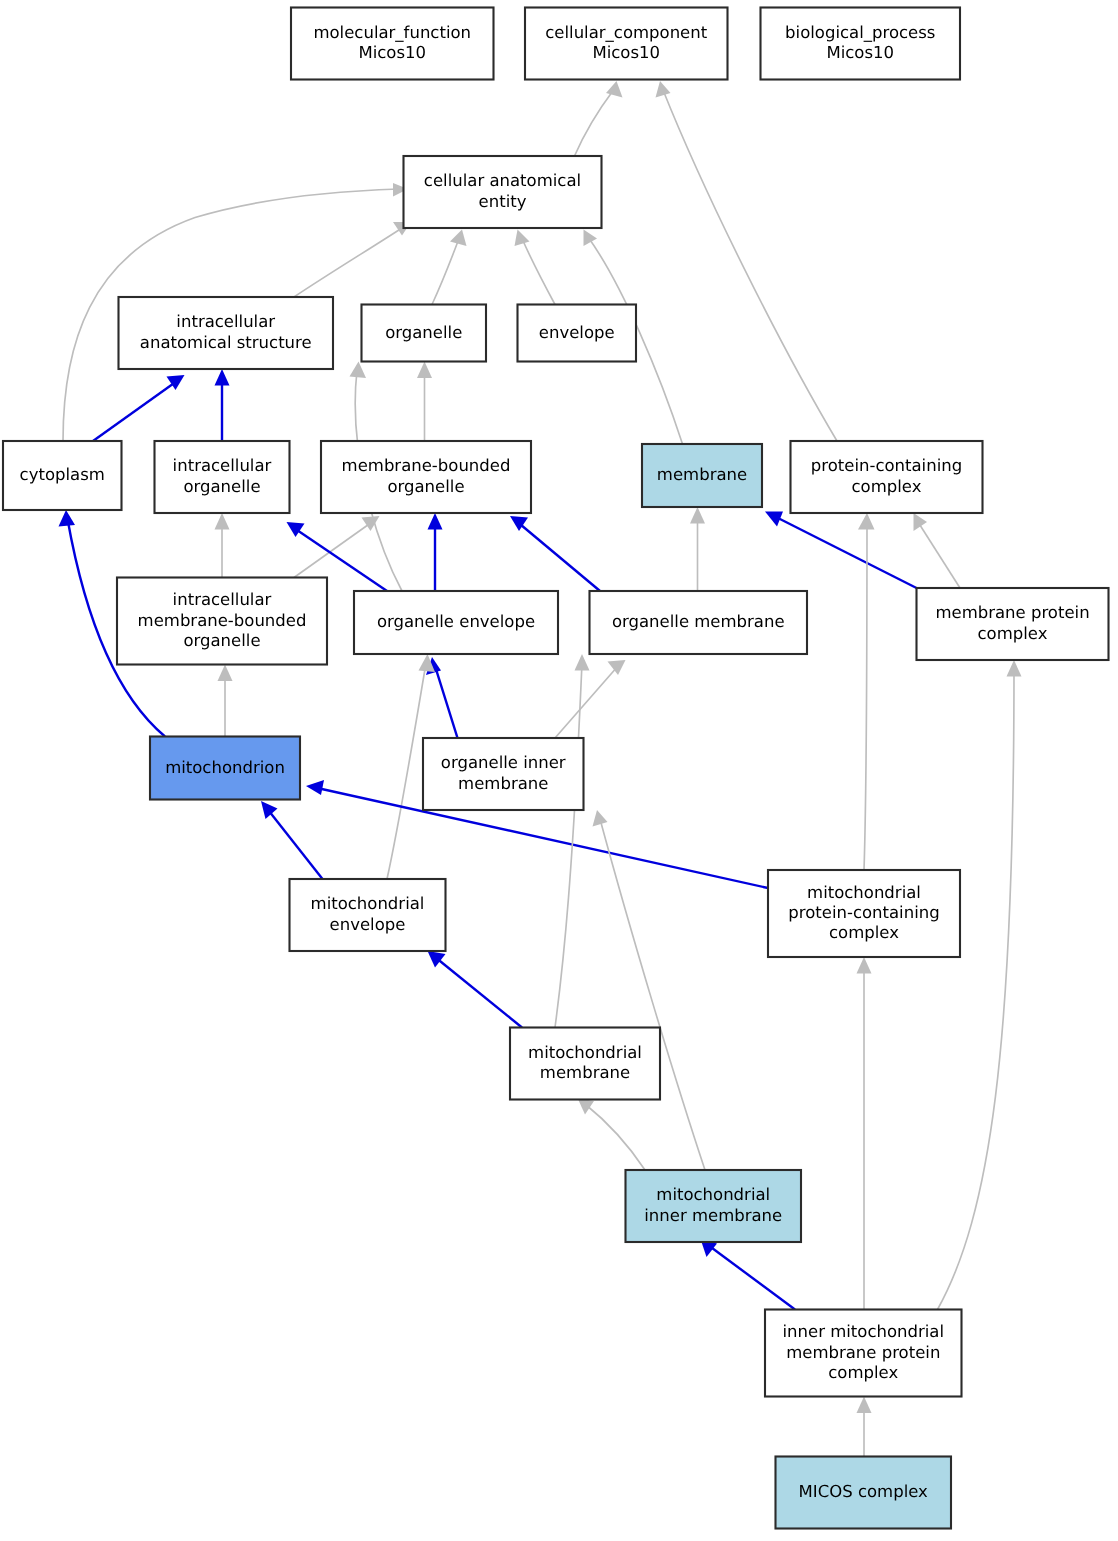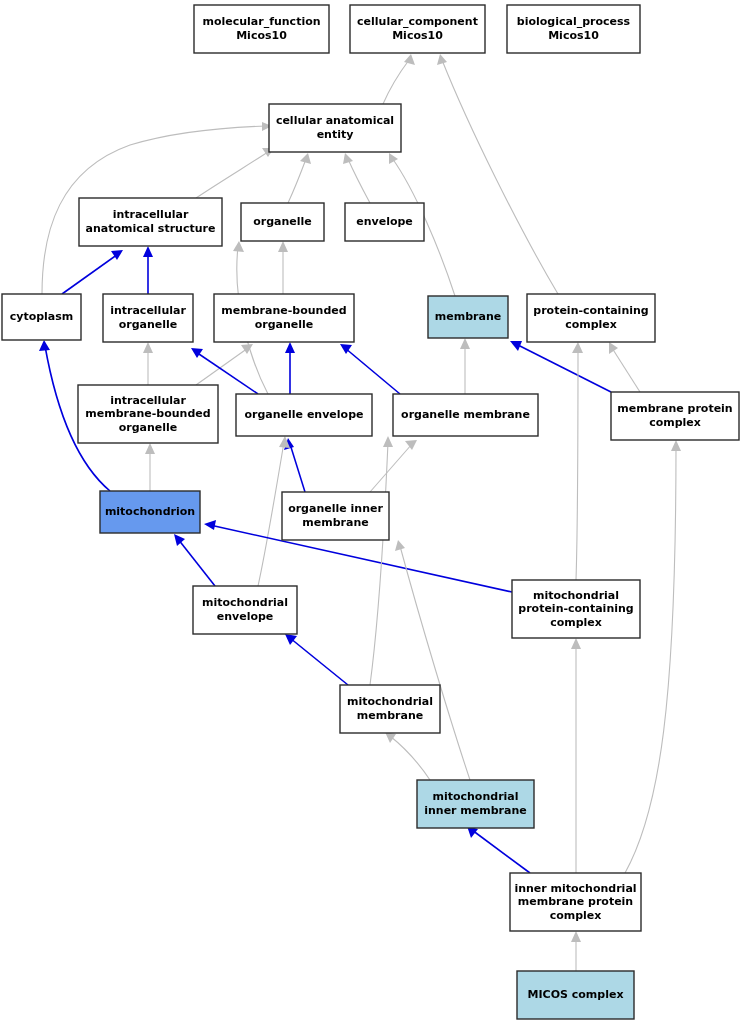--- a/index.html
+++ b/index.html
@@ -1,17 +1,17 @@
 <!DOCTYPE html>
 <html><head>
 <meta charset="utf-8">
 <style>
   html,body{margin:0;padding:0;background:#ffffff;}
   body{width:745px;height:1027px;font-family:"DejaVu Sans","Liberation Sans",sans-serif;}
-  #graph{position:relative;width:745px;height:1027px;overflow:hidden;font-weight:bold;}
+  #graph{position:relative;width:745px;height:1027px;overflow:hidden;}
   svg{position:absolute;left:0;top:0;width:745px;height:1027px;}
   .node rect{stroke:#2b2b2b;stroke-width:1.4;}
   .node text{font-family:"DejaVu Sans","Liberation Sans",sans-serif;font-size:11px;fill:#000;text-anchor:middle;dominant-baseline:middle;}
   .edge-gray{fill:none;stroke:#bdbdbd;stroke-width:1.1;}
   .edge-blue{fill:none;stroke:#0000dd;stroke-width:1.6;}
   .ahead-gray{fill:#bdbdbd;stroke:none;}
   .ahead-blue{fill:#0000dd;stroke:none;}
 </style>
 </head>
 <body>

